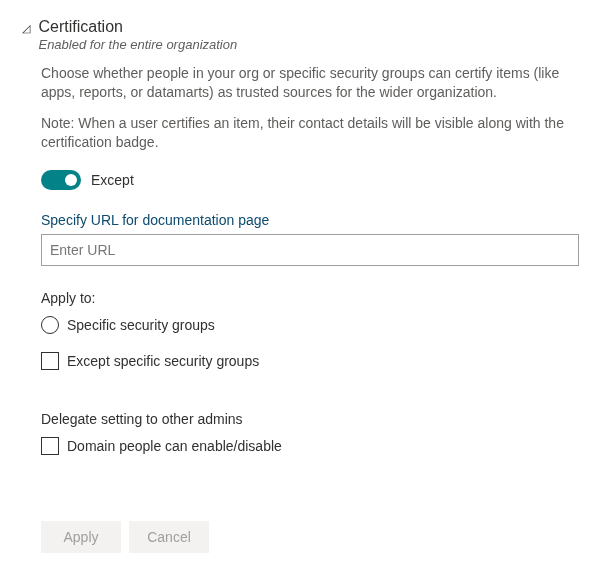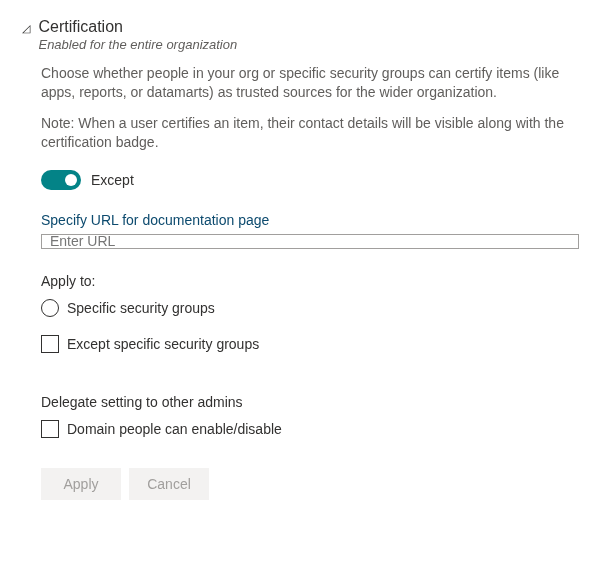--- a/index.html
+++ b/index.html
@@ -24,21 +24,21 @@
       width: 40px; height: 20px; border-radius: 10px;
       background: #038387; position: relative; cursor: pointer;
     }
     .toggle-knob {
       width: 12px; height: 12px; border-radius: 50%;
       background: #fff; position: absolute; top: 4px; right: 4px;
     }
     .toggle-label { font-size: 14px; color: #323130; }
     .field-label { font-size: 14px; color: #0c4a6e; margin-top: 22px; }
     .text-input {
-      width: 100%; height: 15px; padding: 4px 8px;
+      width: 100%; height: 32px; padding: 4px 8px;
       border: 1px solid #a19f9d; font-size: 14px;
       margin-top: 6px; font-family: inherit; color: #323130;
     }
     .text-input::placeholder { color: #767676; }
     .section-label { font-size: 14px; color: #323130; margin-top: 24px; }
     .radio-row, .check-row { display: flex; align-items: center; gap: 8px; margin-top: 10px; }
     .radio-row + .radio-row { margin-top: 12px; }
     .radio {
       width: 18px; height: 18px; border-radius: 50%;
       border: 1px solid #323130; position: relative; cursor: pointer;
@@ -52,21 +52,21 @@
       width: 18px; height: 18px; border: 1px solid #323130;
       cursor: pointer; flex-shrink: 0;
     }
     .opt-label { font-size: 14px; color: #323130; cursor: pointer; }
     .check-row.spaced { margin-top: 18px; }
     .delegate-label { margin-top: 41px; }
     .button-row { display: flex; gap: 8px; margin-top: 30px; }
     .btn {
       min-width: 80px; height: 32px; padding: 0 16px;
       background: #f3f2f1; border: none; font-size: 14px;
-      color: #a19f9d; cursor: pointer; font-family: inherit;
+      color: #a19f9d; cursor: pointer; font-family: inherit; margin-top: 36px;
     }
   </style>
 </head>
 <body>
 
 <div class="header-row">
   <span class="collapse-icon">◿</span>
   <div class="header-text">
     <div class="title">Certification</div>
     <div class="subtitle">Enabled for the entire organization</div>

